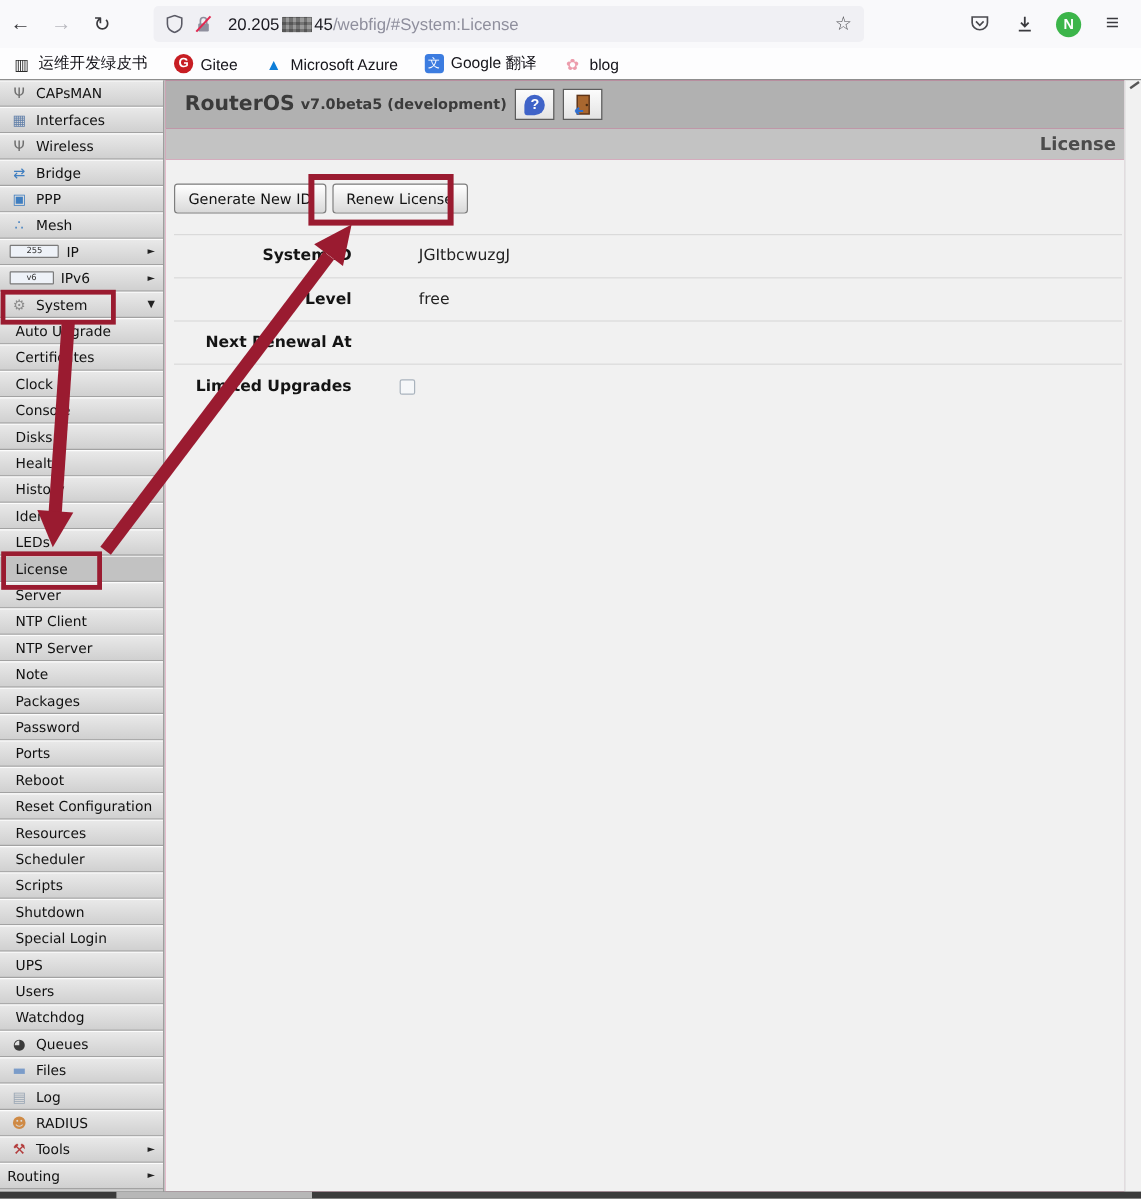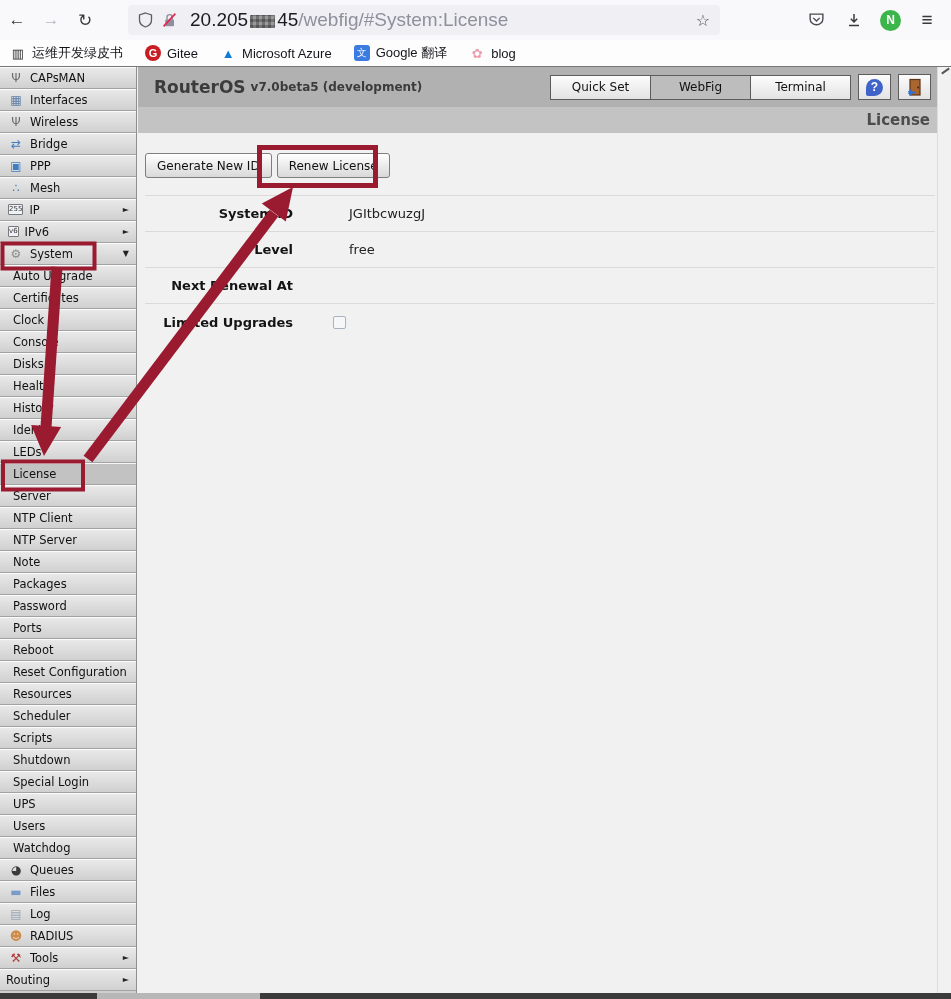--- a/index.html
+++ b/index.html
@@ -9,21 +9,21 @@
 
   
   .browser-toolbar{ position:absolute; top:0; left:0; right:0; height:40px;
     background:#f9f9fb; display:flex; align-items:center;
     font-family:"Liberation Sans",sans-serif; }
   .nav-icon{ font-size:17px; color:#3a3a3e; width:34px; text-align:center; cursor:default; }
   .nav-icon.disabled{ color:#b9b9bf; }
   .url-bar{ margin-left:26px; width:592px; height:30px; background:#f0f0f4;
     border-radius:4px; display:flex; align-items:center; padding:0 10px; }
   .url-icon{ display:inline-flex; margin-right:9px; }
-  .url-text{ font-size:19px; margin-left:4px; flex:1; white-space:nowrap; overflow:hidden; }
+  .url-text{ font-size:14px; margin-left:4px; flex:1; white-space:nowrap; overflow:hidden; }
   .url-domain{ color:#1c1b22; }
   .url-path{ color:#8f8f9d; }
   .censor{ display:inline-block; width:25px; height:13px; vertical-align:-2px; margin:0 2px;
     background:repeating-linear-gradient(90deg,#8f8f8f 0 3px,#c0c0c0 3px 6px),
                repeating-linear-gradient(0deg,#9a9a9a 0 3px,#cccccc 3px 6px);
     background-blend-mode:multiply; border-radius:1px; }
   .star{ font-size:16px; color:#4a4a4f; margin-left:8px; }
   .tb-right{ margin-left:auto; display:flex; align-items:center; gap:14px; padding-right:12px; }
   .tb-btn{ width:24px; text-align:center; font-size:16px; color:#3a3a3e; display:inline-flex;
     align-items:center; justify-content:center; }
@@ -48,21 +48,21 @@
   .side-item{ height:22px; display:flex; align-items:center; position:relative;
     background:linear-gradient(#eaeaea,#d0d0d0); border-bottom:1px solid #a2a2a2;
     box-shadow:inset 0 1px 0 rgba(255,255,255,.85); font-size:11.5px; color:#111;
     padding-left:6px; cursor:default; white-space:nowrap; }
   .side-item.sub{ padding-left:13px; }
   .side-item.no-icon{ }
   .side-item.selected{ background:#c2c2c2; }
   .side-icon{ width:20px; display:inline-flex; justify-content:center; margin-right:4px;
     font-size:12px; line-height:1; }
   .side-badge{ font-size:7px; line-height:9px; border:1px solid #7a7a7a; background:#eef2f8;
-    color:#333; padding:0 0; border-radius:1px; margin:0 6px 0 2px; }
+    color:#333; padding:0 13px; border-radius:1px; margin:0 6px 0 2px; }
   .side-expand{ position:absolute; right:7px; font-size:8px; color:#222; }
 
   .main{ position:absolute; left:138px; top:0; right:14px; height:100%; background:#be185d; }
   .app-header{ height:40px; background:#b1b1b1; display:flex; align-items:center;
     padding:0 6px 0 16px; }
   .brand-name{ font-size:17px; font-weight:bold; color:#3b3b3b; }
   .brand-version{ font-size:12px; font-weight:bold; color:#3b3b3b; margin-left:5px; }
   .tabs{ margin-left:auto; display:flex; }
   .tab{ width:101px; height:25px; border:1px solid #5c5c5c; margin-left:-1px;
     background:linear-gradient(#fcfcfc,#e3e3e3); font-size:12px; color:#111;
@@ -316,25 +316,20 @@
         <div class="side-item no-icon">
           <span class="side-label">Routing</span>
           <span class="side-expand">►</span>
         </div>
       </div>
 
     <div class="main">
       <div class="app-header">
         <span class="brand-name">RouterOS</span>
         <span class="brand-version">v7.0beta5 (development)</span>
-        <div class="tabs">
-            <button class="tab">Quick Set</button>
-            <button class="tab active">WebFig</button>
-            <button class="tab">Terminal</button>
-          </div>
         <button class="icon-btn">
           <span class="help-bubble">?</span>
         </button>
         <button class="icon-btn">
           <svg width="17" height="19" viewBox="0 0 17 19">
               <rect x="4" y="1.5" width="10" height="15.5" fill="#a9672f" stroke="#5d3317" stroke-width="1.2"></rect>
               <circle cx="12" cy="9.5" r="1" fill="#4a2a10"></circle>
               <path d="M9 14.5 H2.5 M2.5 14.5 l3 -2.6 M2.5 14.5 l3 2.6" fill="none" stroke="#2f6fd0" stroke-width="1.8"></path>
             </svg>
         </button>

